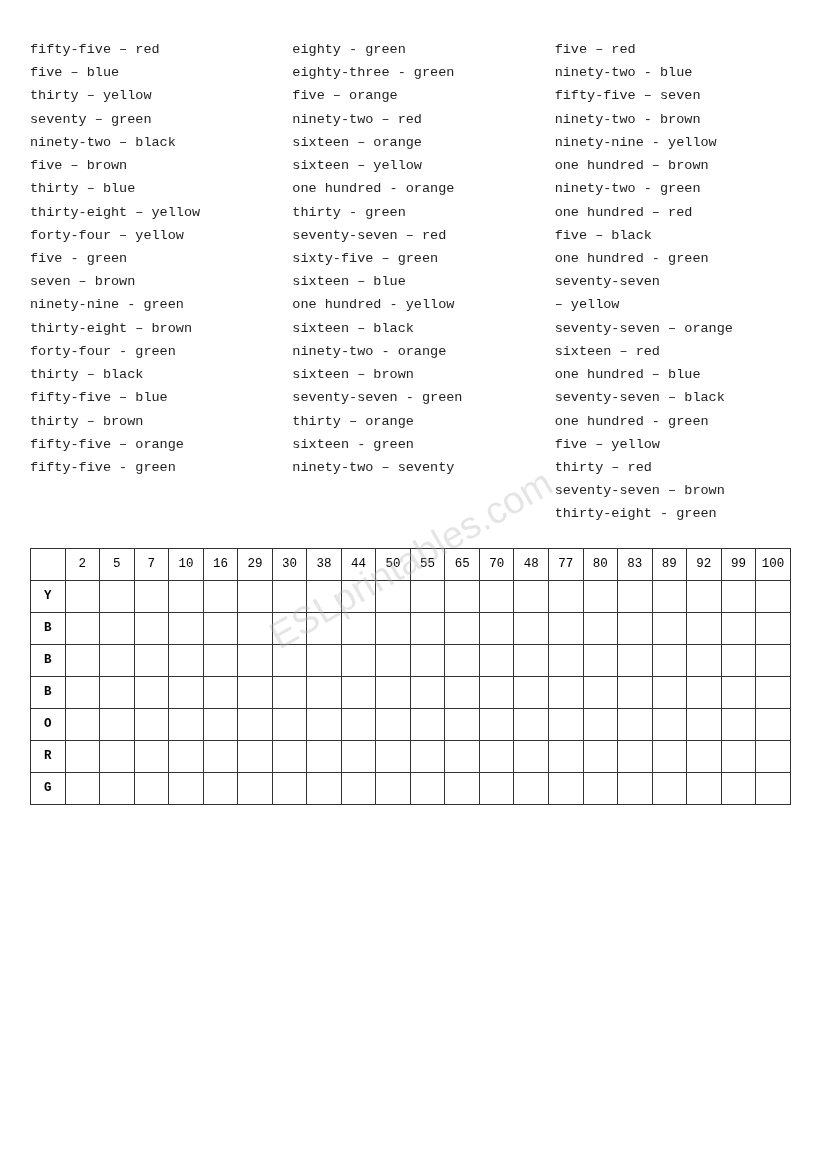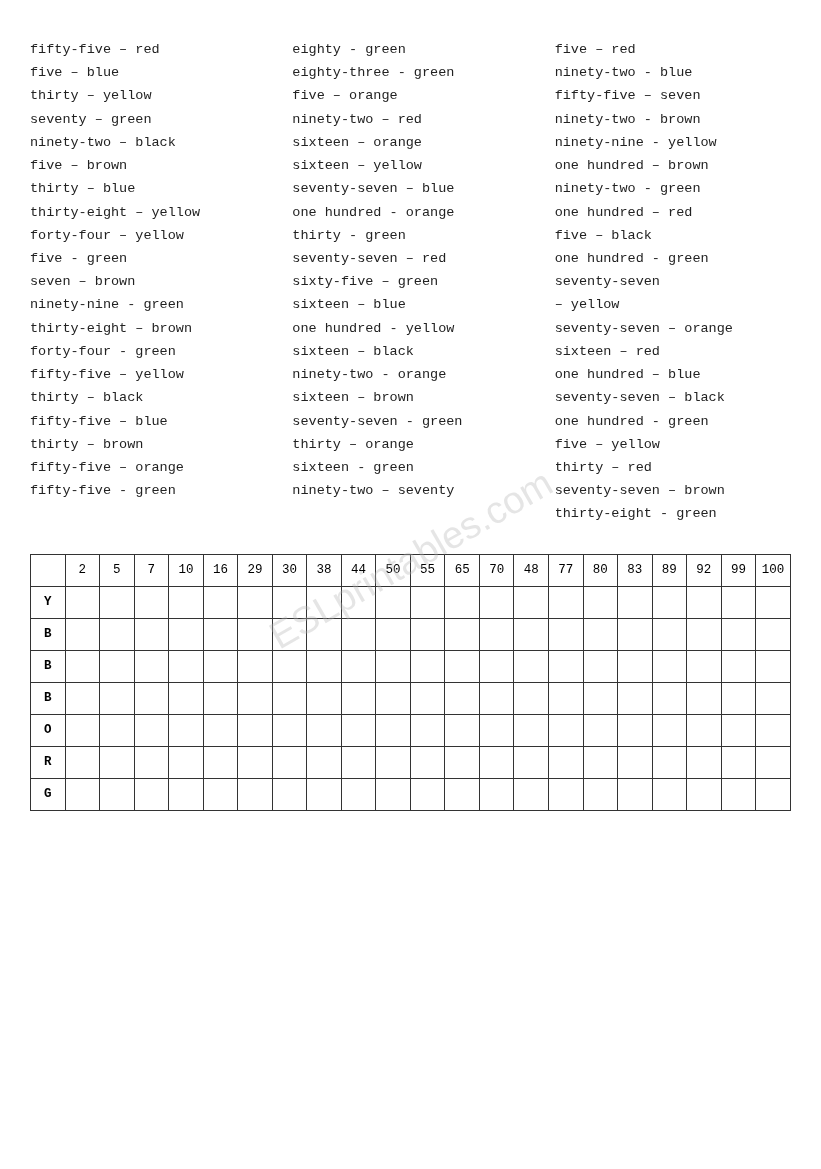--- a/index.html
+++ b/index.html
@@ -23,21 +23,21 @@
       text-align: center;
       font-size: 17px;
       font-style: italic;
       margin-bottom: 18px;
       color: #222;
     }
     .columns-container {
       display: flex;
       gap: 16px;
       justify-content: space-between;
-      margin-bottom: 28px;
+      margin-bottom: 22px;
     }
     .col {
       flex: 1;
       font-size: 13.5px;
       line-height: 1.72;
       color: #222;
     }
     .col:not(:last-child) {
       padding-right: 10px;
     }
@@ -105,35 +105,33 @@
         <span class="list-item">ninety-two – black</span>
         <span class="list-item">five – brown</span>
         <span class="list-item">thirty – blue</span>
         <span class="list-item">thirty-eight –   yellow</span>
         <span class="list-item">forty-four – yellow</span>
         <span class="list-item">five - green</span>
         <span class="list-item">seven – brown</span>
         <span class="list-item">ninety-nine - green</span>
         <span class="list-item">thirty-eight –   brown</span>
         <span class="list-item">forty-four - green</span>
-        <span class="list-item">fifty-five – yellow</span>
         <span class="list-item">thirty – black</span>
         <span class="list-item">fifty-five – blue</span>
         <span class="list-item">thirty – brown</span>
         <span class="list-item">fifty-five – orange</span>
         <span class="list-item">fifty-five - green</span>
       </div>
     <div class="col" id="col2">
         <span class="list-item">eighty - green</span>
         <span class="list-item">eighty-three - green</span>
         <span class="list-item">five – orange</span>
         <span class="list-item">ninety-two – red</span>
         <span class="list-item">sixteen – orange</span>
         <span class="list-item">sixteen – yellow</span>
-        <span class="list-item">seventy-seven – blue</span>
         <span class="list-item">one hundred - orange</span>
         <span class="list-item">thirty - green</span>
         <span class="list-item">seventy-seven – red</span>
         <span class="list-item">sixty-five – green</span>
         <span class="list-item">sixteen – blue</span>
         <span class="list-item">one hundred - yellow</span>
         <span class="list-item">sixteen – black</span>
         <span class="list-item">ninety-two - orange</span>
         <span class="list-item">sixteen – brown</span>
         <span class="list-item">seventy-seven - green</span>

